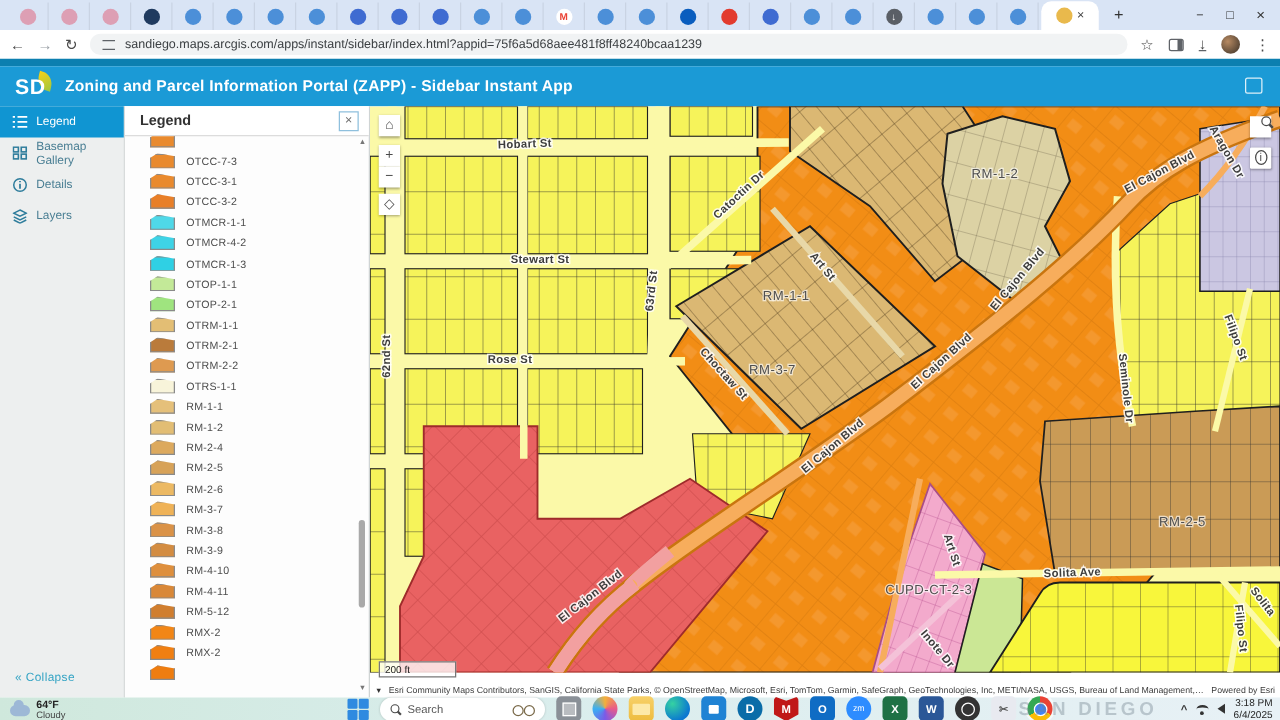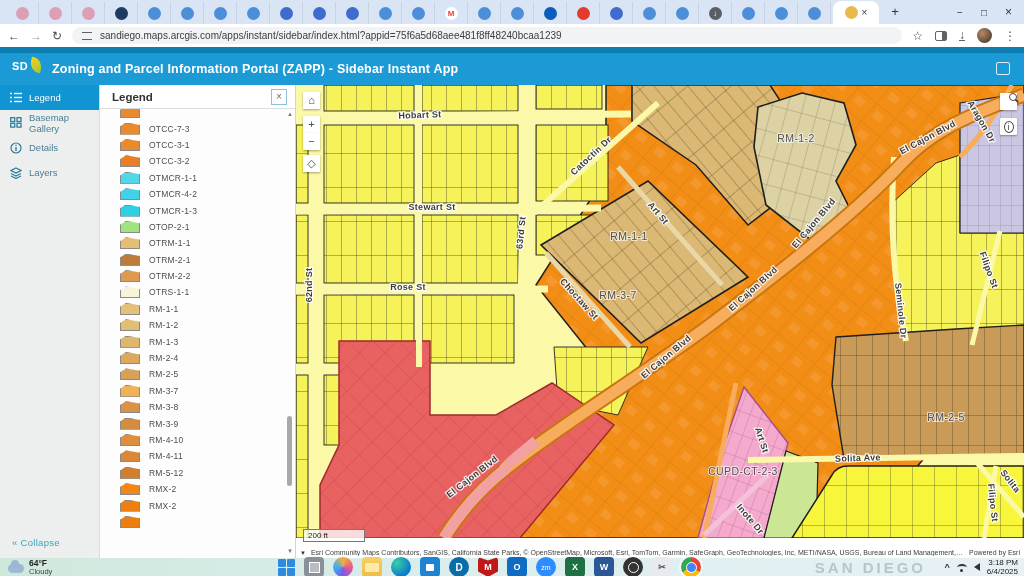--- a/index.html
+++ b/index.html
@@ -25,21 +25,21 @@
   #toolbar-right { display:flex; align-items:center; gap:12px; }
   #sidepanel-icon { width:12px; height:10px; border:1.5px solid #5f6368; border-radius:2px; position:relative; }
   #sidepanel-icon::after { content:""; position:absolute; right:0; top:0; bottom:0; width:4px; background:#5f6368; }
   #avatar { width:15px; height:15px; border-radius:50%; background:radial-gradient(circle at 35% 35%, #b78a62, #5d4a38 70%); }
 
   
   #teal-line { height:6px; background:var(--th-accent_dark,#0c7fb0); }
   #appheader { height:32px; background:var(--th-header_blue,#1b9ad6); display:flex; align-items:center; padding:0 12px; gap:10px; position:relative; }
   #sd-logo { position:relative; width:30px; height:24px; }
   #sd-logo .leaf { position:absolute; right:0; top:1px; width:12px; height:14px; background:linear-gradient(135deg,#f7d117,#9ec73d); border-radius:0 80% 0 80%; transform:rotate(15deg); }
-  #sd-logo .sd-txt { position:absolute; left:0; top:3px; font-size:11px; font-weight:bold; color:#fff; letter-spacing:.5px; }
+  #sd-logo .sd-txt { position:absolute; left:0; top:3px; font-size:17px; font-weight:bold; color:#fff; letter-spacing:.5px; }
   #app-title { color:#fff; font-size:12.5px; font-weight:bold; letter-spacing:.2px; }
   #header-share { position:absolute; right:14px; top:9px; width:14px; height:13px; border:1.5px solid rgba(255,255,255,.85); border-radius:2px; }
 
   
   #content { flex:1; display:flex; position:relative; height:464px; }
 
   
   #appsidebar { width:100px; background:#edefef; border-right:1px solid #d8dbdb; position:relative; flex-shrink:0; }
   .sb-item { height:25px; display:flex; align-items:center; gap:7px; padding-left:10px; color:#497e93; font-size:9.5px; cursor:pointer; }
   .sb-item svg { flex-shrink:0; }
@@ -327,20 +327,24 @@
   </div>
           <div class="lg-row">
     <span class="lg-swatch" style="background: rgb(62, 211, 230);"></span>
     <span class="lg-label">OTMCR-4-2</span>
   </div>
           <div class="lg-row">
     <span class="lg-swatch" style="background: rgb(47, 208, 228);"></span>
     <span class="lg-label">OTMCR-1-3</span>
   </div>
           <div class="lg-row">
+    <span class="lg-swatch" style="background: rgb(195, 233, 152);"></span>
+    <span class="lg-label">OTOP-1-1</span>
+  </div>
+          <div class="lg-row">
     <span class="lg-swatch" style="background: rgb(159, 228, 127);"></span>
     <span class="lg-label">OTOP-2-1</span>
   </div>
           <div class="lg-row">
     <span class="lg-swatch" style="background: rgb(227, 190, 116);"></span>
     <span class="lg-label">OTRM-1-1</span>
   </div>
           <div class="lg-row">
     <span class="lg-swatch" style="background: rgb(186, 123, 59);"></span>
     <span class="lg-label">OTRM-2-1</span>
@@ -355,30 +359,30 @@
   </div>
           <div class="lg-row">
     <span class="lg-swatch" style="background: rgb(229, 192, 122);"></span>
     <span class="lg-label">RM-1-1</span>
   </div>
           <div class="lg-row">
     <span class="lg-swatch" style="background: rgb(226, 189, 116);"></span>
     <span class="lg-label">RM-1-2</span>
   </div>
           <div class="lg-row">
-    <span class="lg-swatch" style="background: rgb(223, 183, 108);"></span>
-    <span class="lg-label">RM-1-3</span>
-  </div>
-          <div class="lg-row">
     <span class="lg-swatch" style="background: rgb(220, 169, 94);"></span>
     <span class="lg-label">RM-2-4</span>
   </div>
           <div class="lg-row">
     <span class="lg-swatch" style="background: rgb(215, 162, 88);"></span>
     <span class="lg-label">RM-2-5</span>
+  </div>
+          <div class="lg-row">
+    <span class="lg-swatch" style="background: rgb(236, 185, 99);"></span>
+    <span class="lg-label">RM-2-6</span>
   </div>
           <div class="lg-row">
     <span class="lg-swatch" style="background: rgb(239, 178, 87);"></span>
     <span class="lg-label">RM-3-7</span>
   </div>
           <div class="lg-row">
     <span class="lg-swatch" style="background: rgb(218, 146, 71);"></span>
     <span class="lg-label">RM-3-8</span>
   </div>
           <div class="lg-row">
@@ -582,20 +586,25 @@
         <span id="weather-cond">Cloudy</span>
       </span>
     </div>
     <div id="tb-center">
       <span id="win-start">
           <span></span>
           <span></span>
           <span></span>
           <span></span>
         </span>
+      <span id="search-pill">
+        <span class="mag"></span>
+        <span id="search-label">Search</span>
+        <span id="bike"></span>
+      </span>
       <span id="tb-apps" style="display:flex;gap:9px;">
           <span class="tb-app app-task-view"></span>
           <span class="tb-app app-copilot"></span>
           <span class="tb-app app-file-explorer"></span>
           <span class="tb-app app-edge"></span>
           <span class="tb-app app-store"></span>
           <span class="tb-app app-dell">D</span>
           <span class="tb-app app-mcafee">M</span>
           <span class="tb-app app-outlook">O</span>
           <span class="tb-app app-zoom">zm</span>

